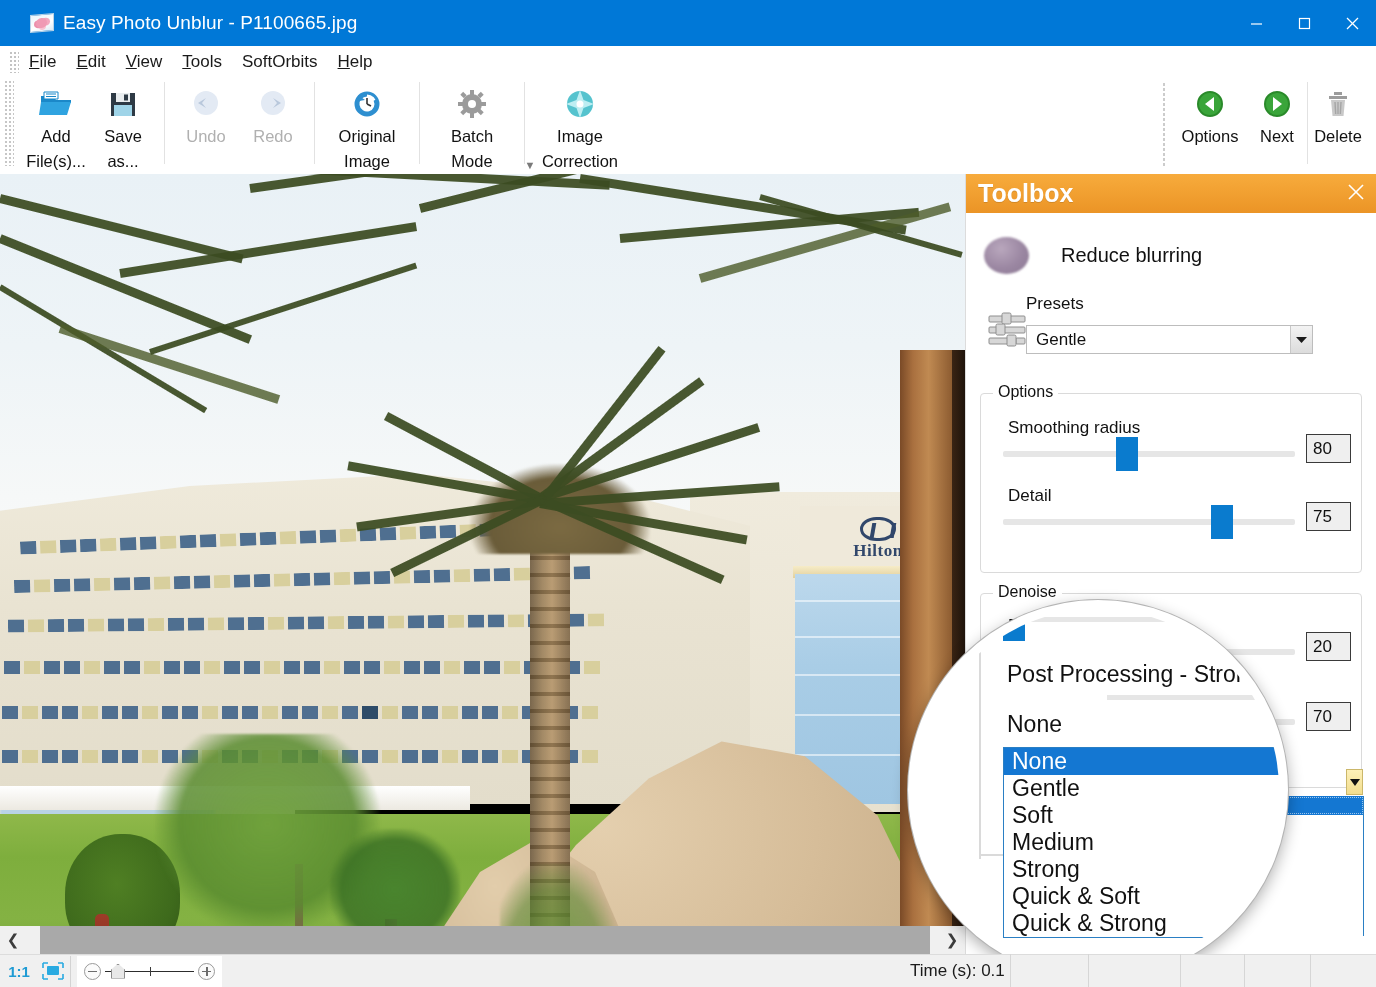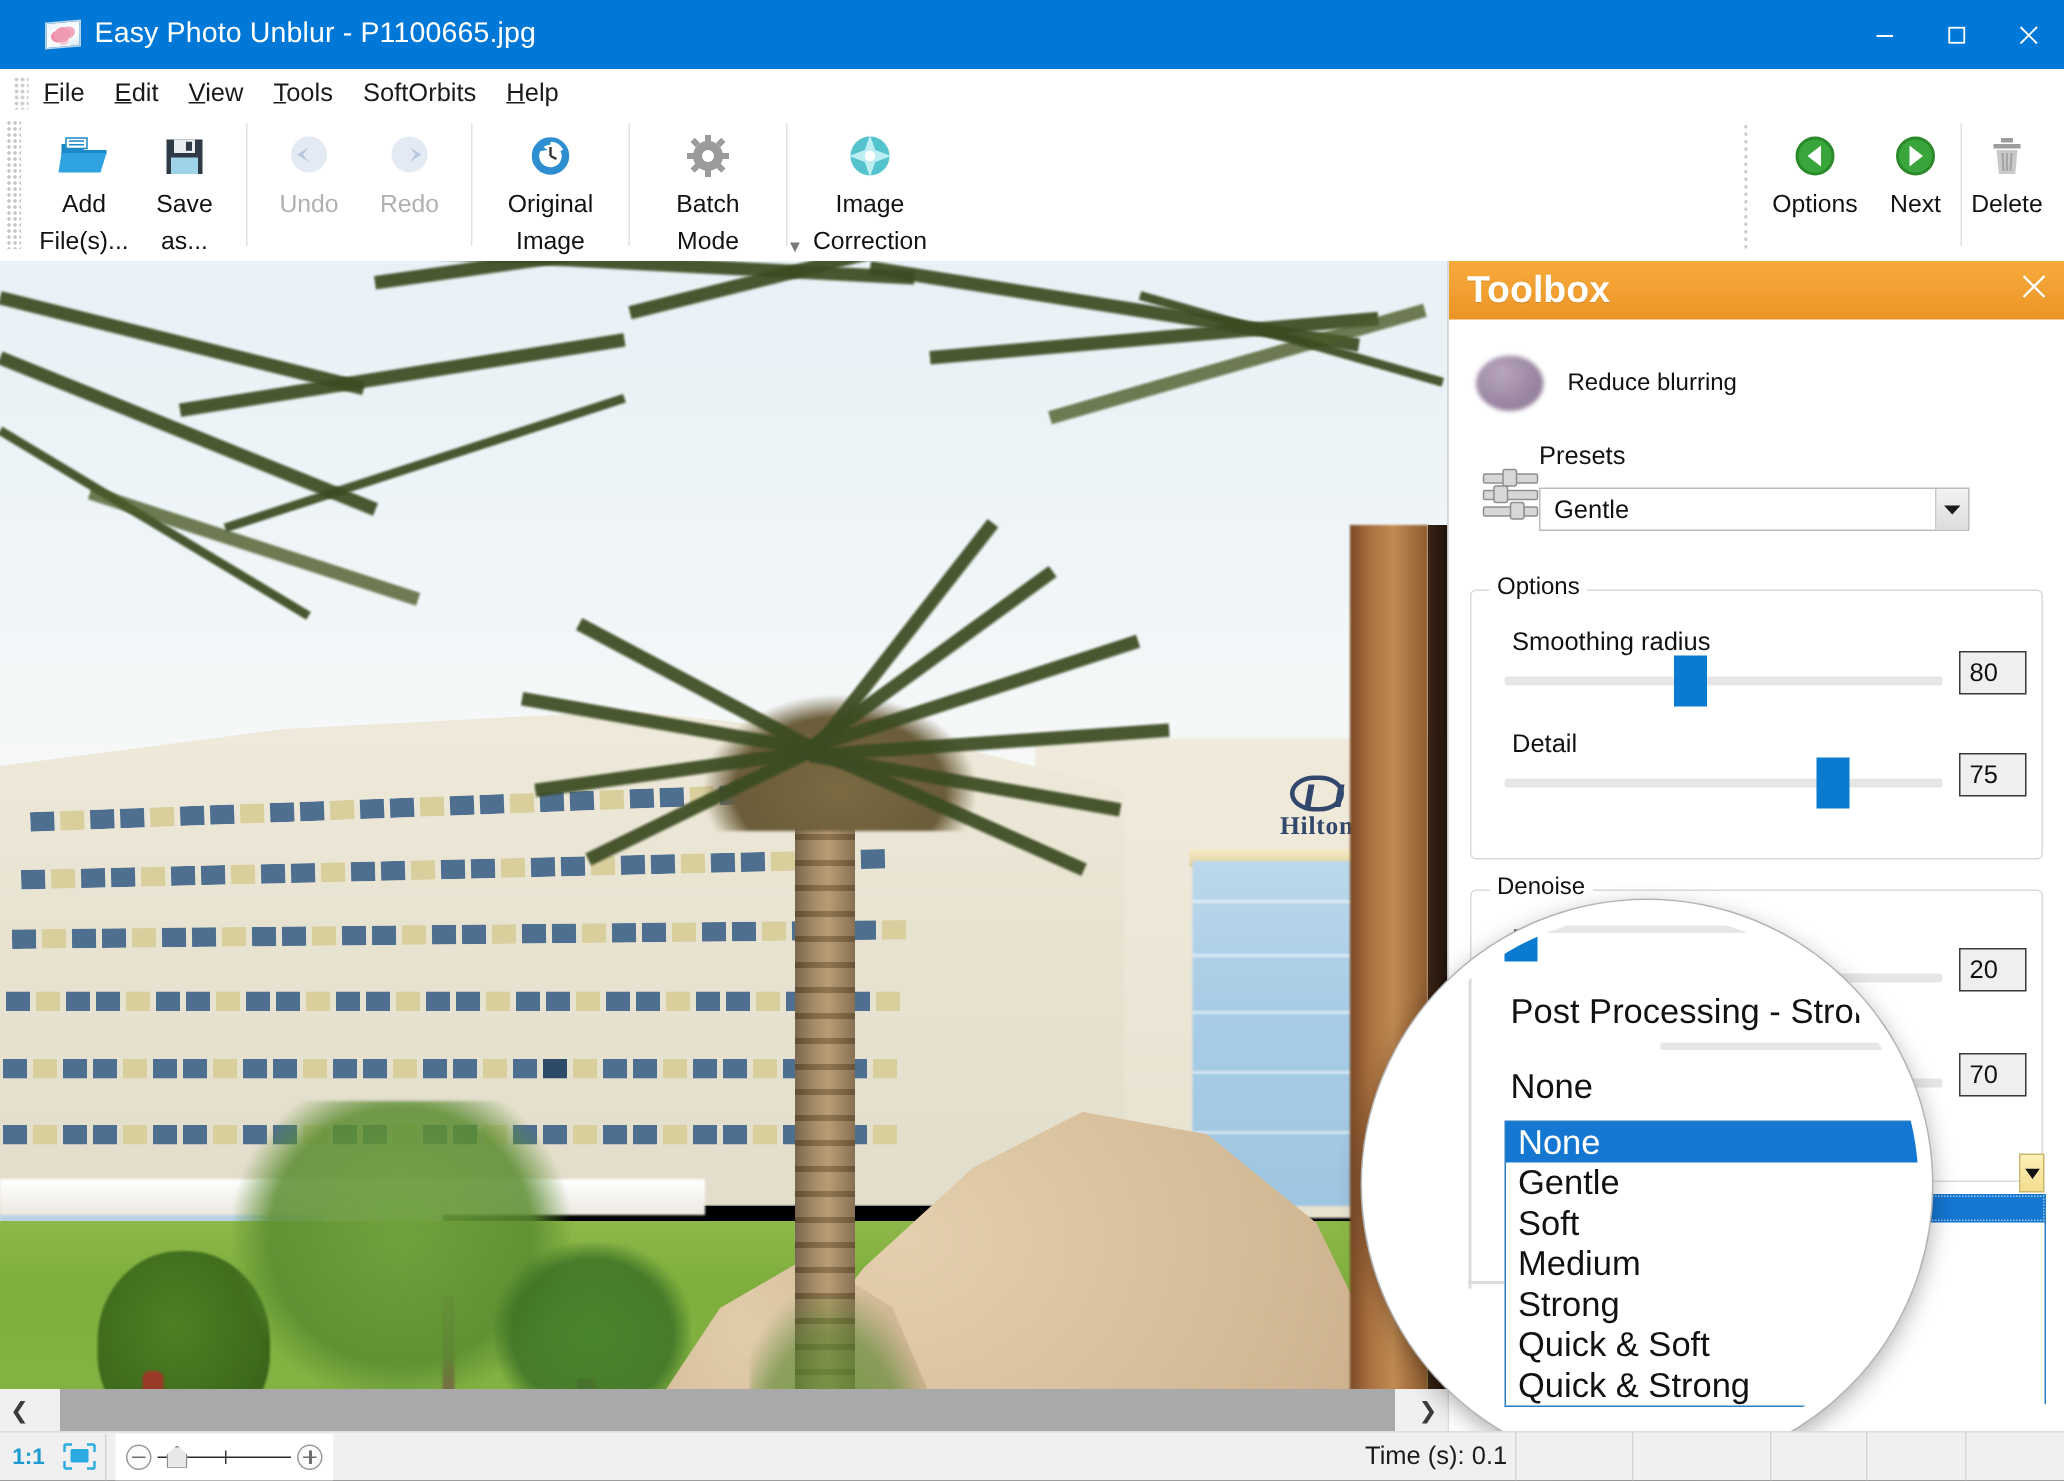--- a/index.html
+++ b/index.html
@@ -320,21 +320,21 @@
   #tbx-close{ margin-left:auto; margin-right:12px; }
 
   #tbx-body{ position:absolute; left:0; top:39px; width:411px; height:741px; }
 
   #tool-head{ position:absolute; left:18px; top:24px; display:flex; align-items:center; }
   #tool-blob{
     width:45px; height:37px; border-radius:50%;
     background:radial-gradient(ellipse at 38% 32%, #b9a7bd 0%, #9b87a2 55%, #8b7893 100%);
     filter:blur(1.3px);
   }
-  #tool-name{ font-size:16px; color:#111; margin-left:16px; }
+  #tool-name{ font-size:20px; color:#111; margin-left:32px; }
 
   #presets-ico{
     position:absolute; left:20px; top:96px; width:42px; height:42px;
   }
   #presets-lbl{ position:absolute; left:60px; top:81px; font-size:17px; color:#111; }
   #presets-select{
     position:absolute; left:60px; top:112px; width:287px; height:29px;
     border:1px solid #bdbdbd; background:#ffffff; display:flex; align-items:center;
   }
   #presets-value{ font-size:17px; color:#111; padding-left:9px; }

